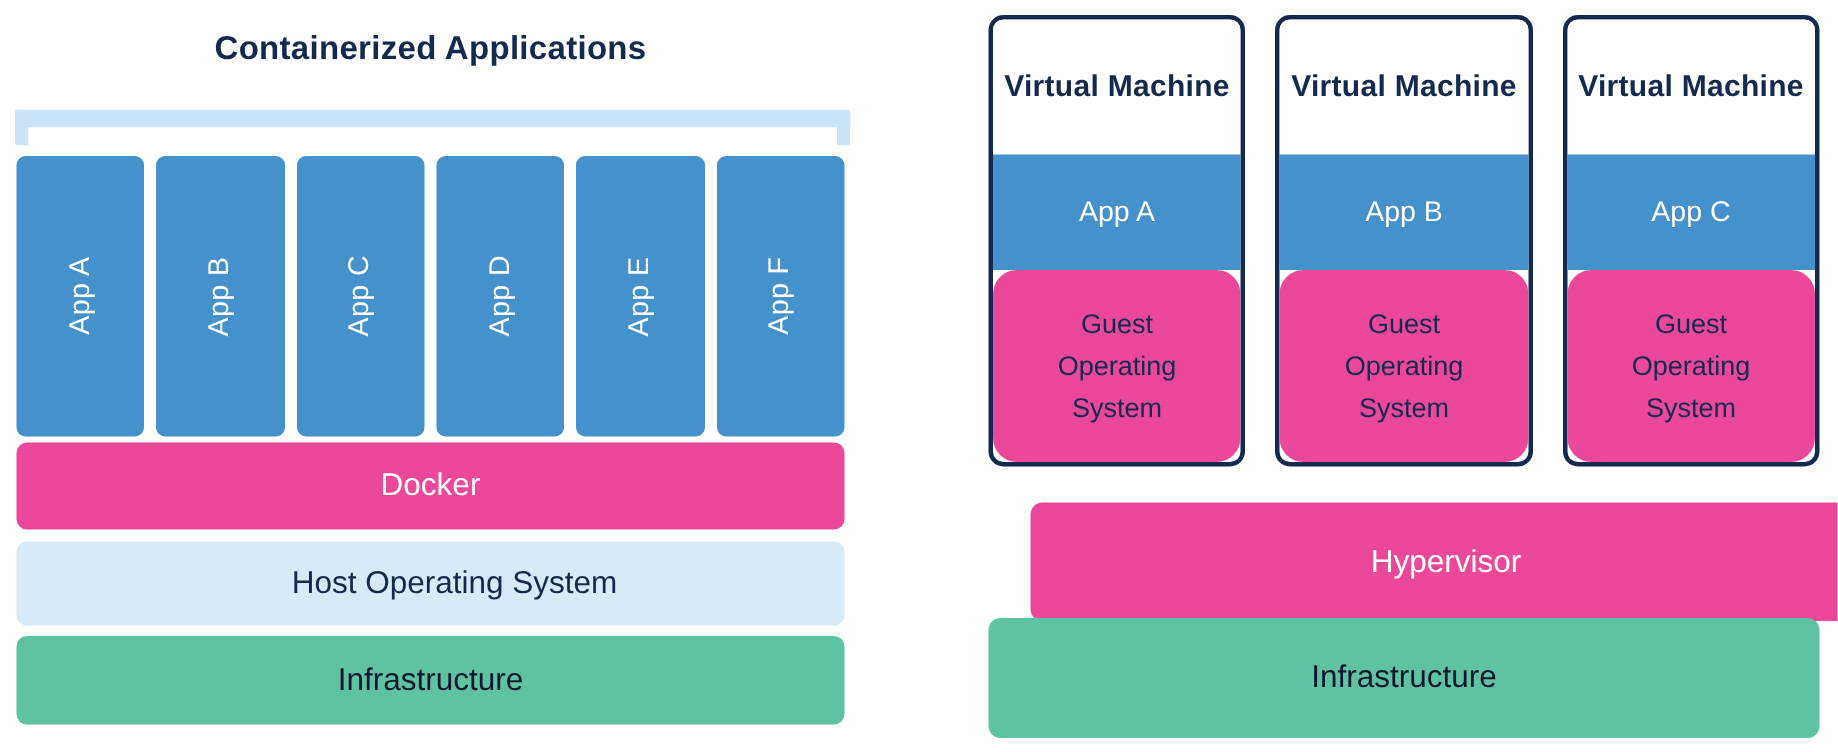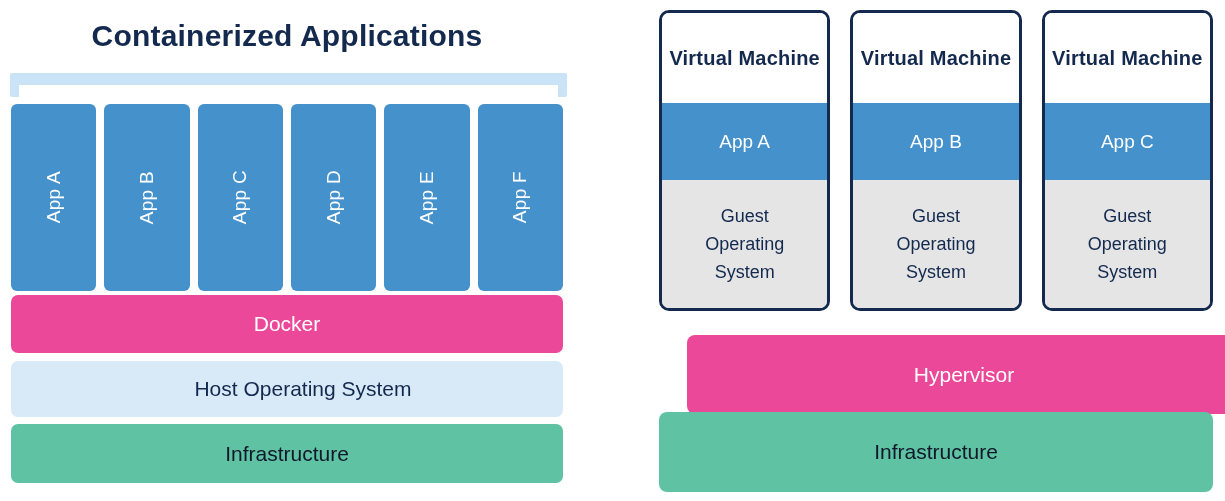--- a/index.html
+++ b/index.html
@@ -10,21 +10,21 @@
     font-family: "Liberation Sans", "DejaVu Sans", sans-serif;
     color: #13294e;
     overflow: hidden;
   }
   .abs { position: absolute; box-sizing: border-box; }
 
   
   .left-title {
     left: 11px; top: 19px; width: 552px;
     text-align: center;
-    font-size: 30px; font-weight: 700;
+    font-size: 22px; font-weight: 700;
     color: #13294e; letter-spacing: 0.2px;
   }
   .bracket {
     left: 10px; top: 73px; width: 557px; height: 24px;
     border-top: 12px solid #cbe3f7;
     border-left: 9px solid #cbe3f7;
     border-right: 9px solid #cbe3f7;
     border-radius: 2px;
     background: transparent;
   }
@@ -80,24 +80,24 @@
     background: #ffffff;
   }
   .vm-app {
     height: 77px; flex: 0 0 auto;
     background: #4491cb; color: #ffffff;
     display: flex; align-items: center; justify-content: center;
     font-size: 19px;
   }
   .vm-os {
     flex: 1 1 auto;
-    background: #e5e5e5; color: #13294e;
+    background: #ec4899; color: #13294e;
     display: flex; align-items: center; justify-content: center;
     text-align: center;
-    font-size: 18px; line-height: 28px;
+    font-size: 18px; line-height: 28px; border-radius: 16px;
   }
   .vm-os span { display: inline-block; max-width: 110px; }
 
   .right-layer {
     left: 659px; width: 554px;
     border-radius: 8px;
     display: flex; align-items: center; justify-content: center;
     font-size: 21px;
   }
   .hypervisor-layer { top: 335px; height: 79px; margin-left: 28px; }

